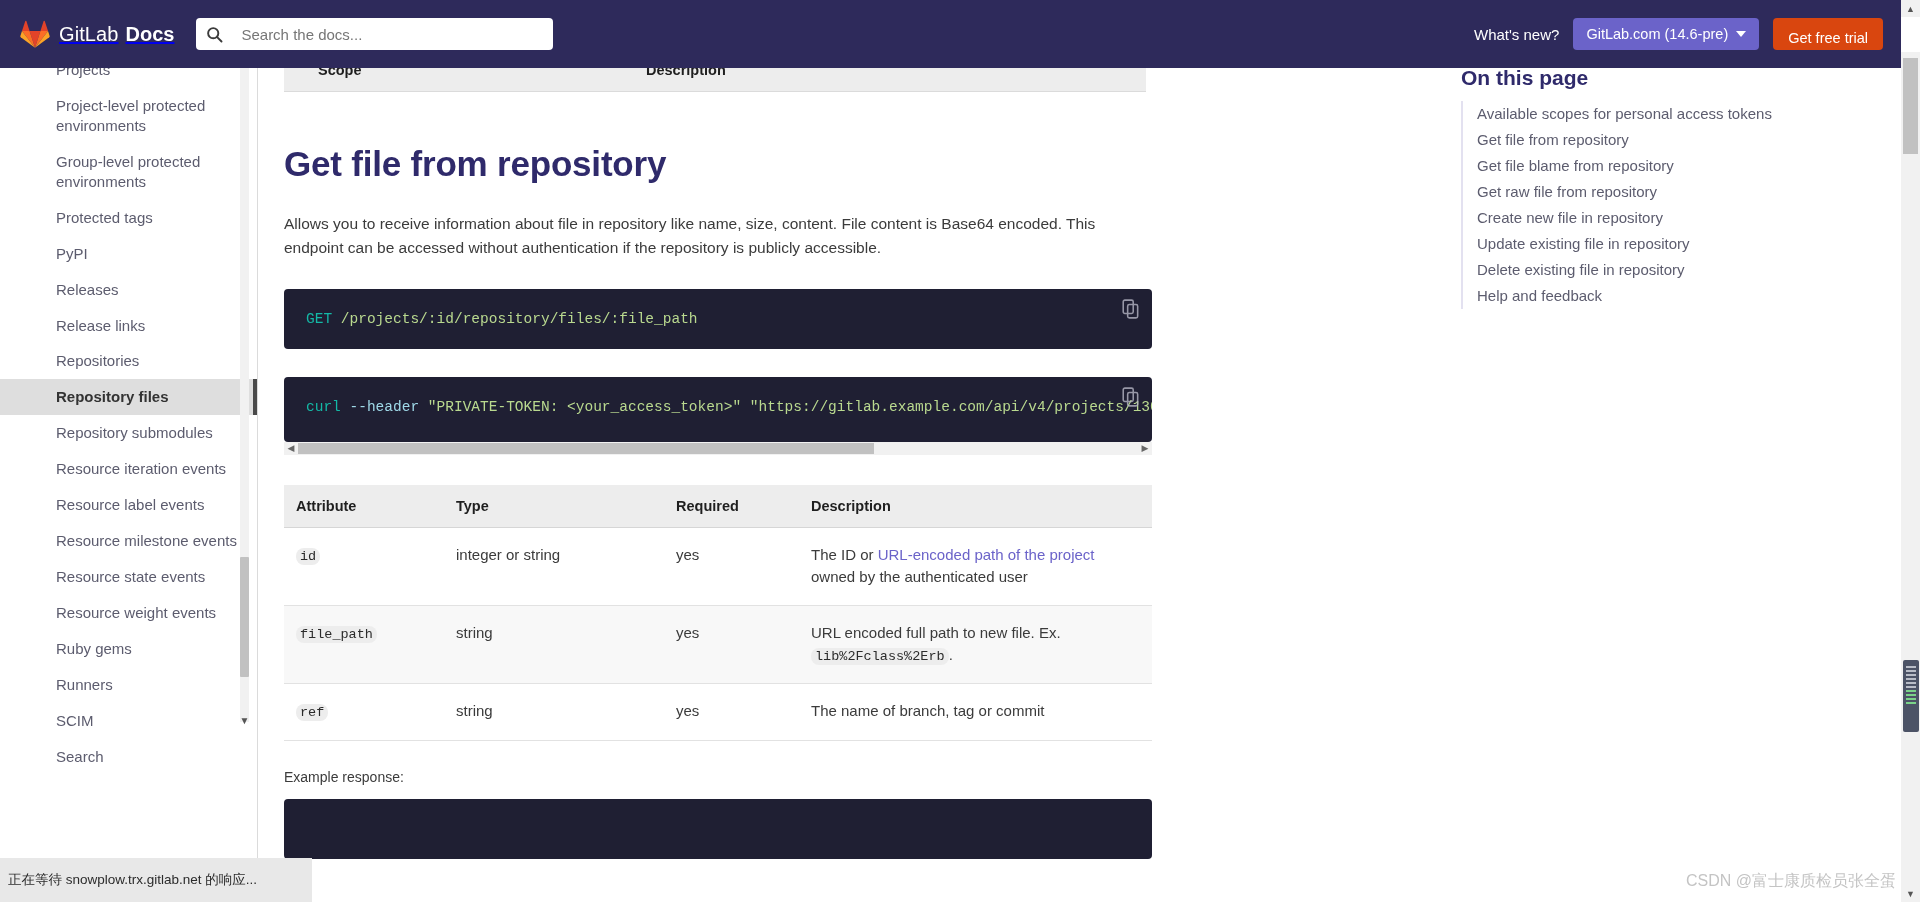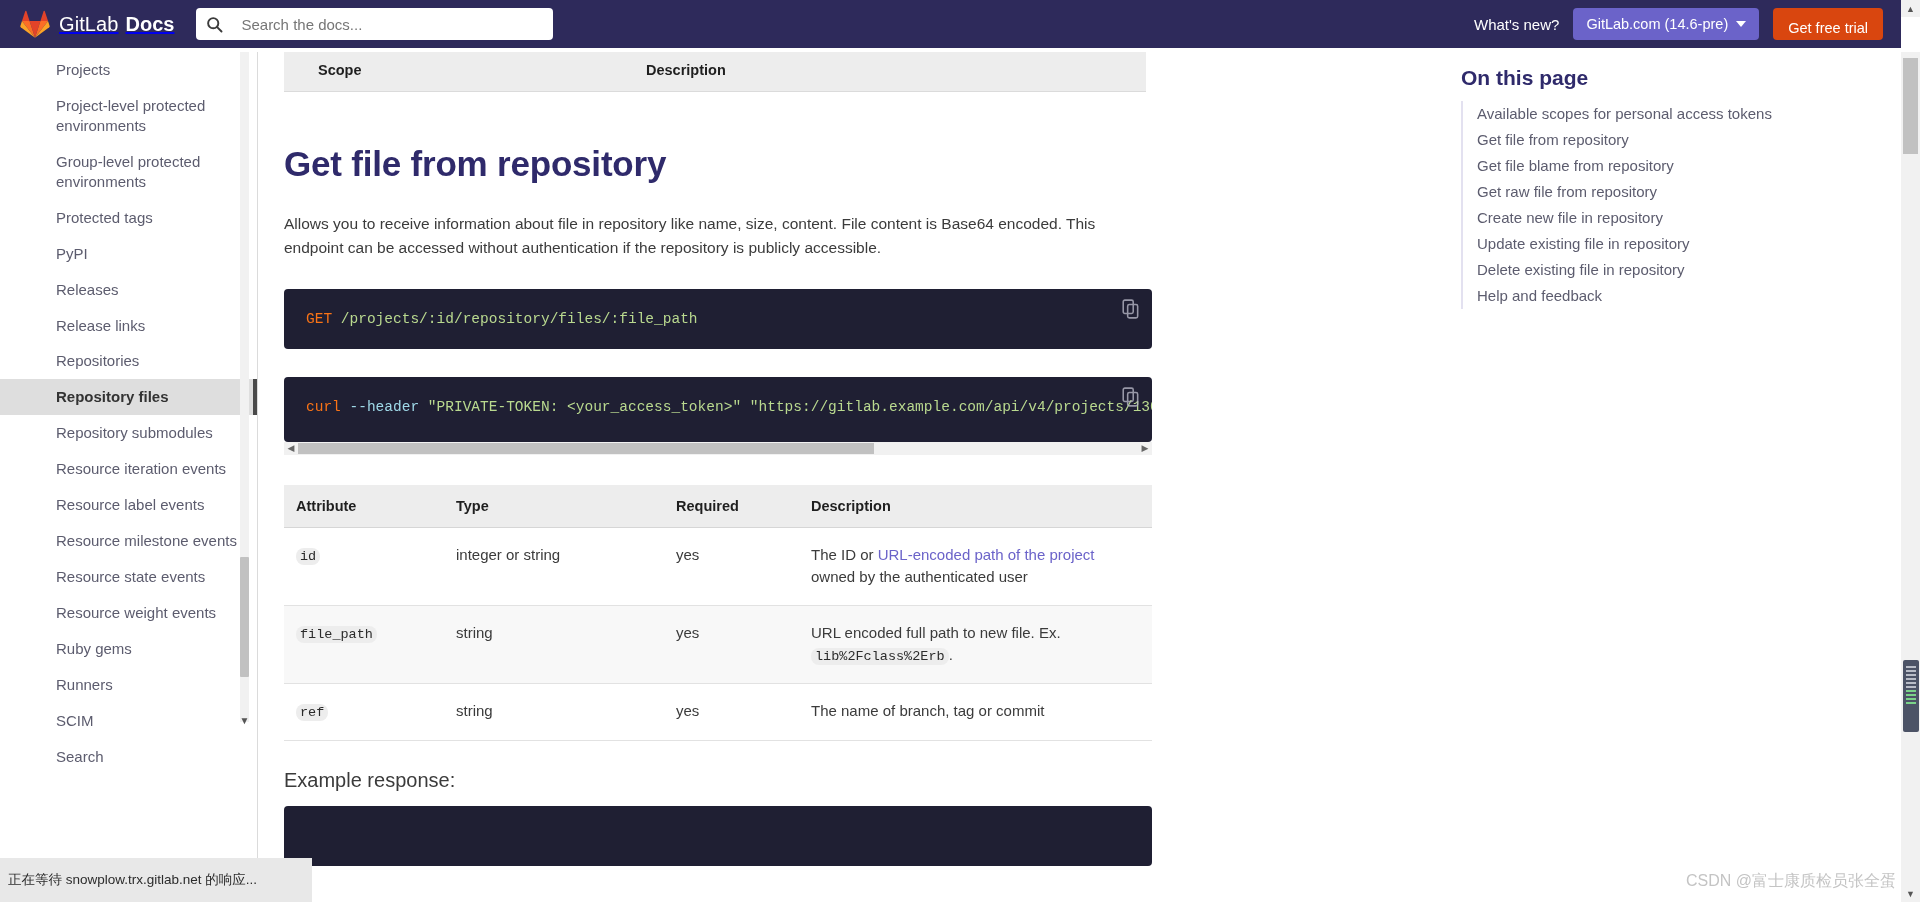--- a/index.html
+++ b/index.html
@@ -8,21 +8,21 @@
     width: 1920px; height: 902px;
     overflow: hidden;
     font-family: "Liberation Sans", sans-serif;
     background: #ffffff;
   }
   body { position: relative; }
 
   
   #topnav {
     position: absolute; top: 0; left: 0;
-    width: 1901px; height: 48px;
+    width: 1901px; height: 68px;
     background: #2e2a5b;
     display: flex; align-items: center;
     z-index: 40;
   }
   #brand {
     display: flex; align-items: center;
     margin-left: 20px; gap: 9px;
     height: 100%;
   }
   #tanuki { width: 30px; height: 28px; display:block; }
@@ -173,21 +173,21 @@
     font-size: 14.5px;
     color: #e8e8ef;
     white-space: pre;
     line-height: 1.4;
   }
   .copy-btn {
     position: absolute; top: 10px; right: 12px;
     width: 18px; height: 20px; cursor: pointer;
     opacity: .8;
   }
-  .tok-kw { color: #f97316; }
+  .tok-kw { color: #14b8a6; }
   .tok-flag { color: #9fd9e8; }
   .tok-str { color: #b9d98f; }
 
   .code-scroll {
     margin-left: 25px; width: 868px; height: 13px;
     background: #f1f1f1;
     display: flex; align-items: center;
     position: relative;
   }
   .code-scroll .arrow { color:#666; font-size:9px; width:14px; text-align:center; }
@@ -228,21 +228,21 @@
     font-family: "Liberation Mono", "DejaVu Sans Mono", monospace;
     font-size: 13.5px;
     padding: 1px 4px;
     border-radius: 8px;
     color: #2b2b2b;
   }
   a.doclink { color: #6b63c9; text-decoration: none; }
 
   p.example-label {
     margin: 28px 0 0 25px;
-    font-size: 20px; color: #3b3b3b;
+    font-size: 14px; color: #3b3b3b;
   }
   #bottom-code {
     margin: 14px 0 0 25px;
     width: 868px; height: 60px;
     background: #1f1f33; border-radius: 4px;
   }
 
   
   #toc {
     position: absolute; top: 52px; left: 1461px;

